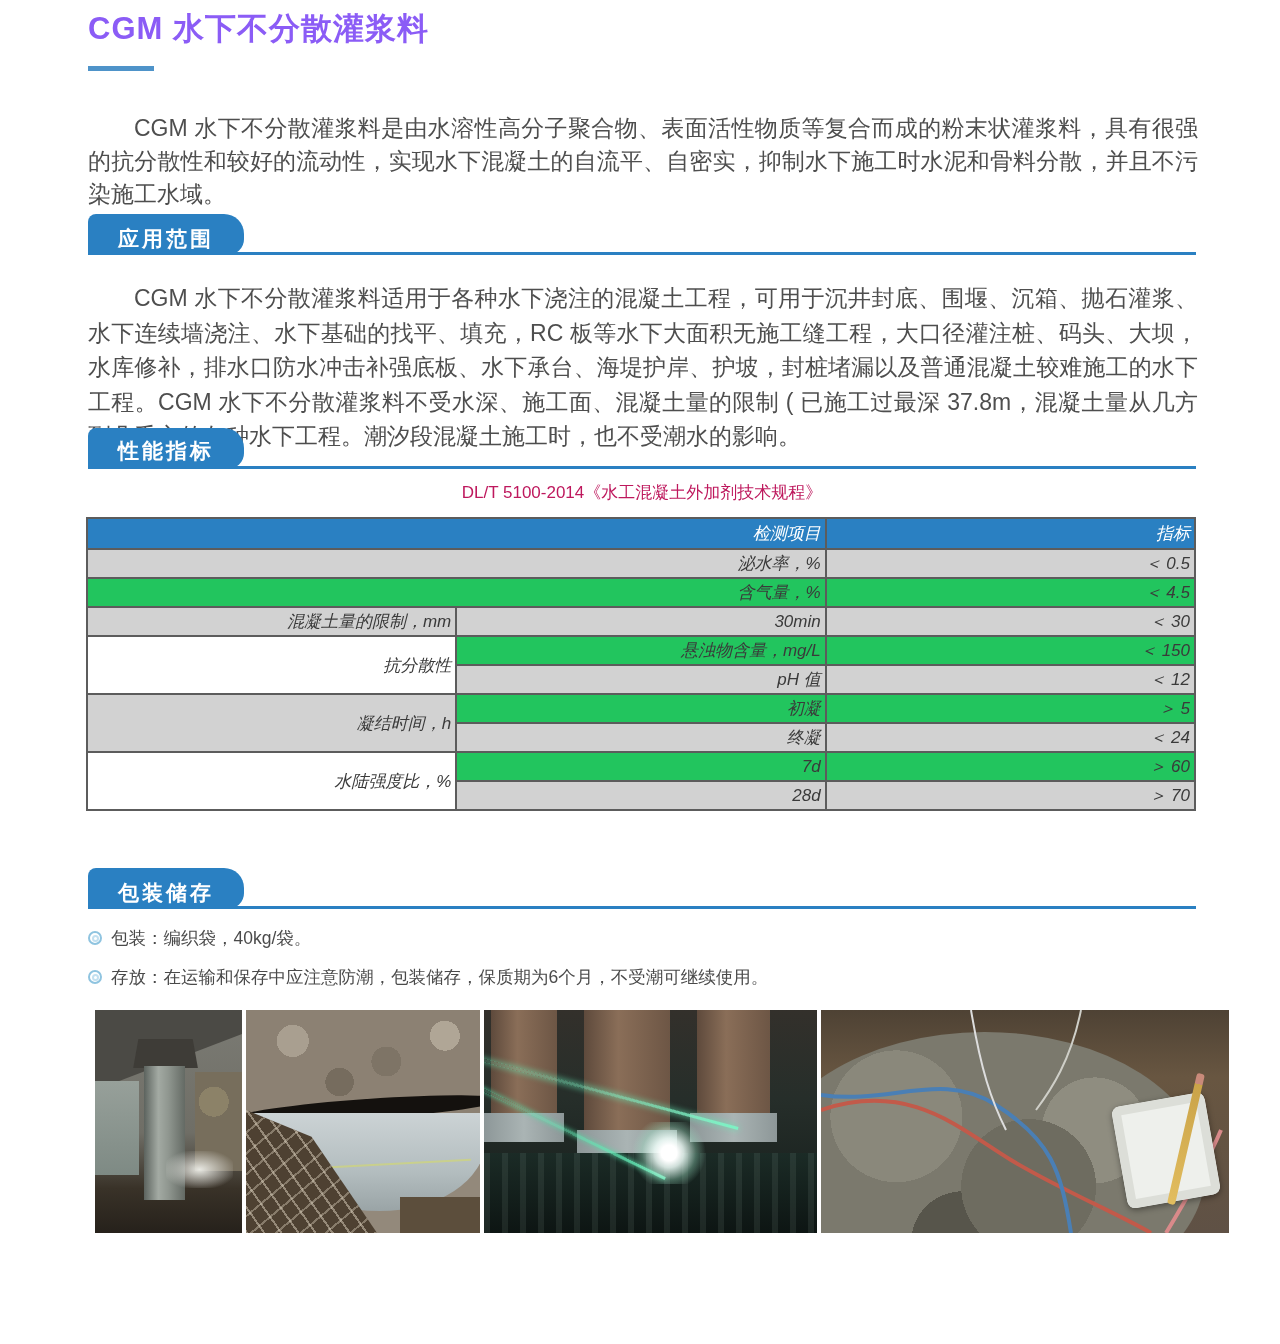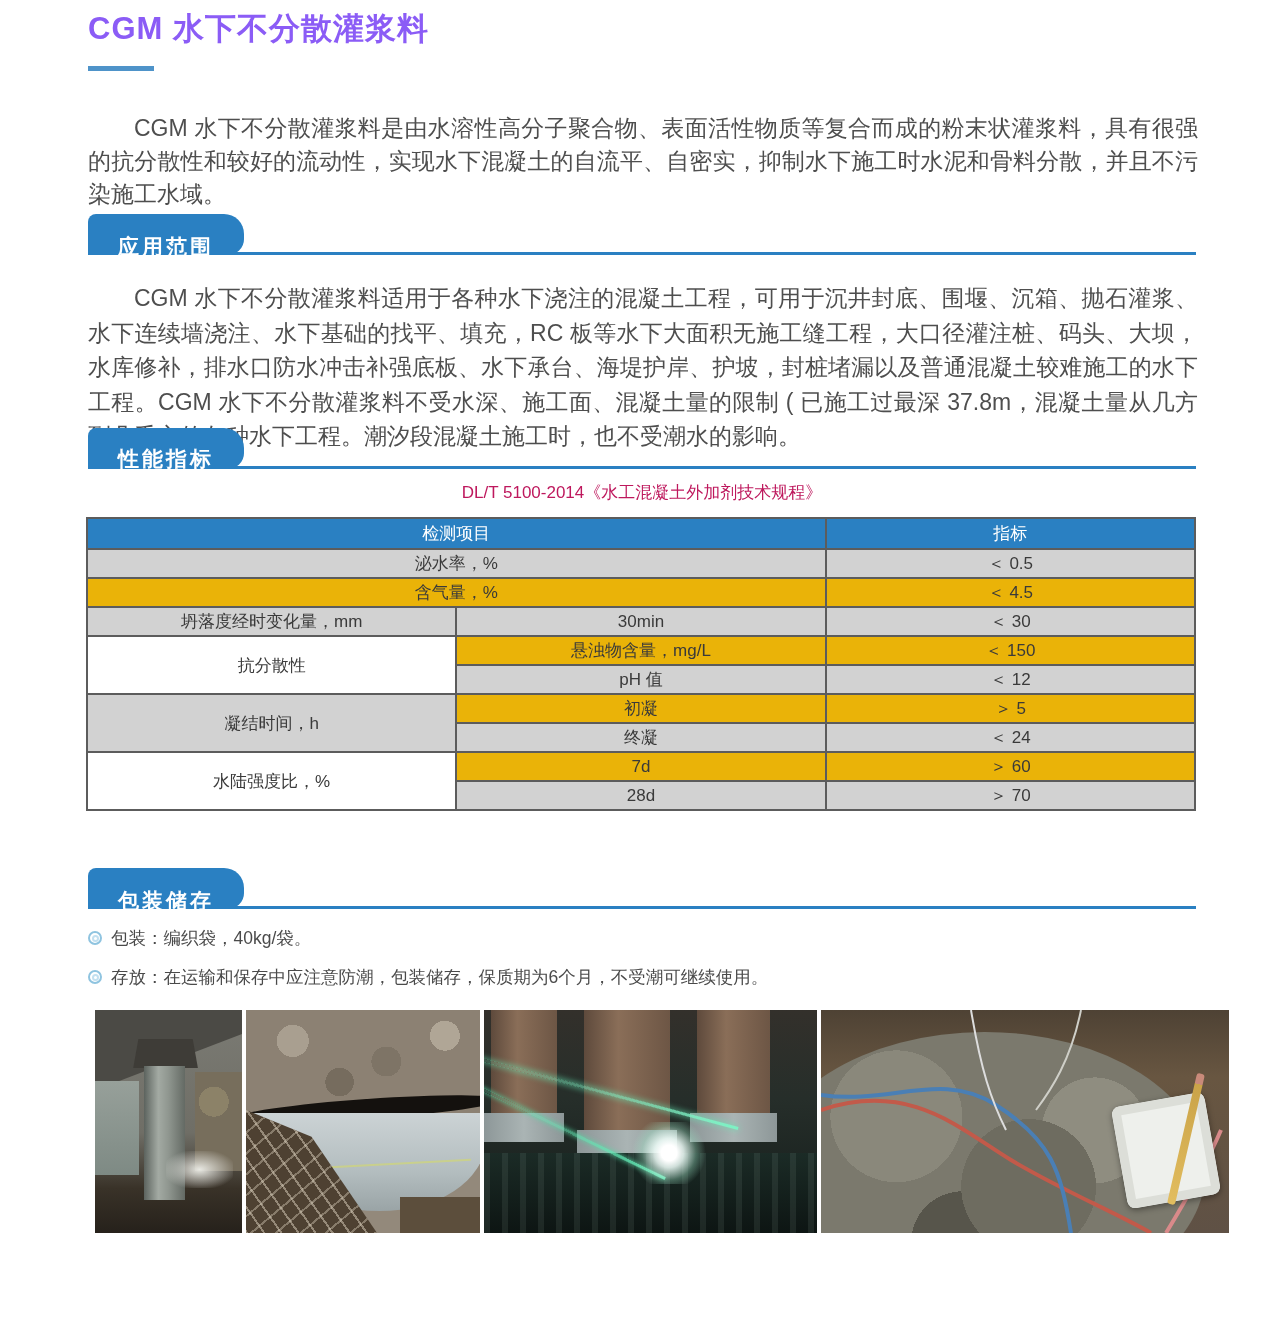--- a/index.html
+++ b/index.html
@@ -11,36 +11,36 @@
   .title-underline { position:absolute; left:88px; top:66px; width:66px; height:5px; background:#4e93c9; }
 
   .para { position:absolute; left:88px; width:1110px; font-size:23px; line-height:33px;
           color:#4e4e4e; text-indent:2em; text-align:justify; }
   .intro { top:112px; }
   .app-body { top:281px; line-height:34.5px; }
 
   .section-header { position:absolute; left:88px; width:1108px; height:41px;
                     border-bottom:3px solid #2a80c2; }
   .section-tab { position:absolute; left:0; bottom:-3px; height:41px; line-height:41px;
-                 padding:12px 30px; background:#2a80c2; color:#ffffff; font-size:21px;
+                 padding:4px 30px; background:#2a80c2; color:#ffffff; font-size:21px;
                  font-weight:700; letter-spacing:3px; border-radius:8px 20px 16px 0; }
   .hdr-app  { top:214px; }
   .hdr-perf { top:428px;font-family:Liberation Mono, monospace; }
   .hdr-pack { top:868px; }
 
   .table-caption { position:absolute; left:88px; top:481px; width:1108px; text-align:center;
                    font-size:17px; color:#be185d; }
 
   table.perf { position:absolute; left:86px; top:517px; width:1110px;
                border-collapse:collapse; table-layout:fixed; font-size:17px; color:#3a3a3a; }
-  table.perf th, table.perf td { border:2px solid #5c5c5c; text-align:center; vertical-align:middle; padding:0 4px; }
+  table.perf th, table.perf td { border:2px solid #5c5c5c; text-align:right; vertical-align:middle; padding:0 4px;font-style:italic; }
   table.perf th { background:#2a80c2; color:#ffffff; font-weight:400; height:31px; font-size:17px; }
   table.perf td { height:29px; background:#ffffff; }
   tr.gray  td { background:#d2d2d2; }
-  tr.white td { background:#eab308; }
+  tr.white td { background:#22c55e; }
   td.cell-white { background:#ffffff !important; }
   td.cell-gray  { background:#d2d2d2 !important; }
 
   .bullets { position:absolute; left:88px; top:918px; width:1110px; }
   .bullet-row { display:flex; align-items:center; margin-bottom:13px;margin-top:7px; }
   .bullet-icon { width:14px; height:14px; border:2px solid #8fc4e0; border-radius:50%;
                  margin-right:9px; position:relative; flex:none; }
   .bullet-icon::after { content:""; position:absolute; inset:1.5px; border:2px solid #c2e0f0; border-radius:50%; }
   .bullet-text { font-size:17.5px; color:#4a4a4a; line-height:26px; }
 
@@ -157,21 +157,21 @@
     <tbody>
       <tr class="gray">
         <td colspan="2">泌水率，%</td>
         <td>＜ 0.5</td>
       </tr>
       <tr class="white">
         <td colspan="2">含气量，%</td>
         <td>＜ 4.5</td>
       </tr>
       <tr class="gray">
-        <td>坍落度经时变化量，mm</td>
+        <td>混凝土量的限制，mm</td>
         <td>30min</td>
         <td>＜ 30</td>
       </tr>
       <tr class="white">
         <td rowspan="2" class="cell-white">抗分散性</td>
         <td>悬浊物含量，mg/L</td>
         <td>＜ 150</td>
       </tr>
       <tr class="gray">
         <td>pH 值</td>

